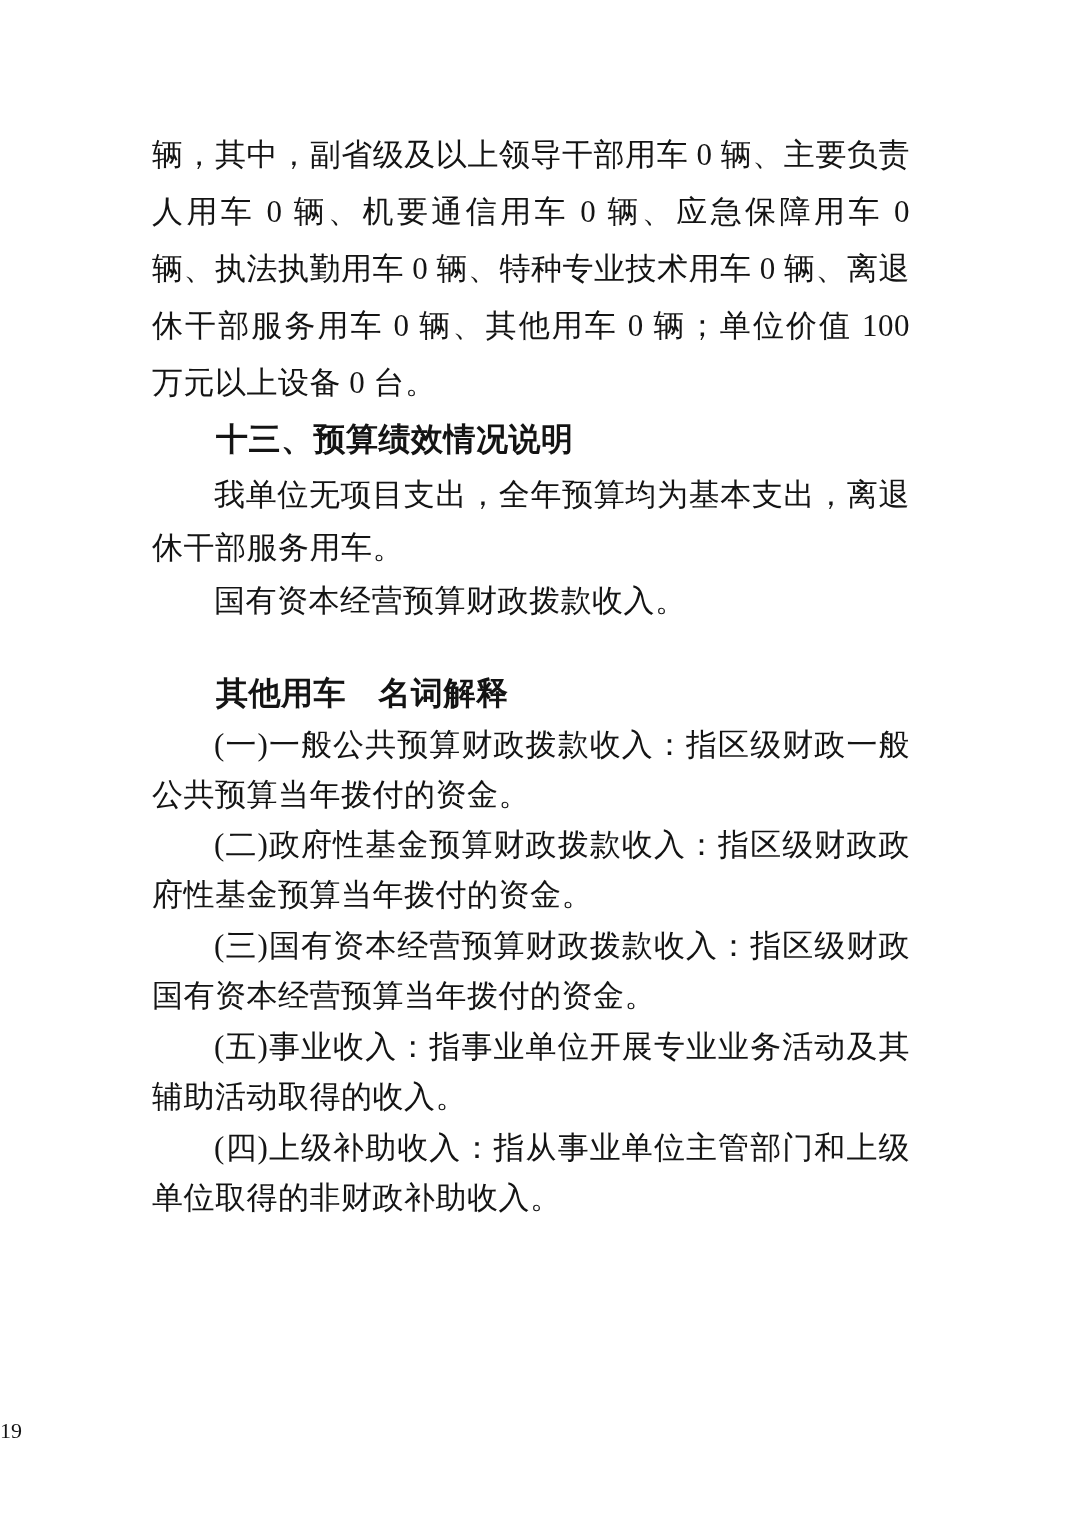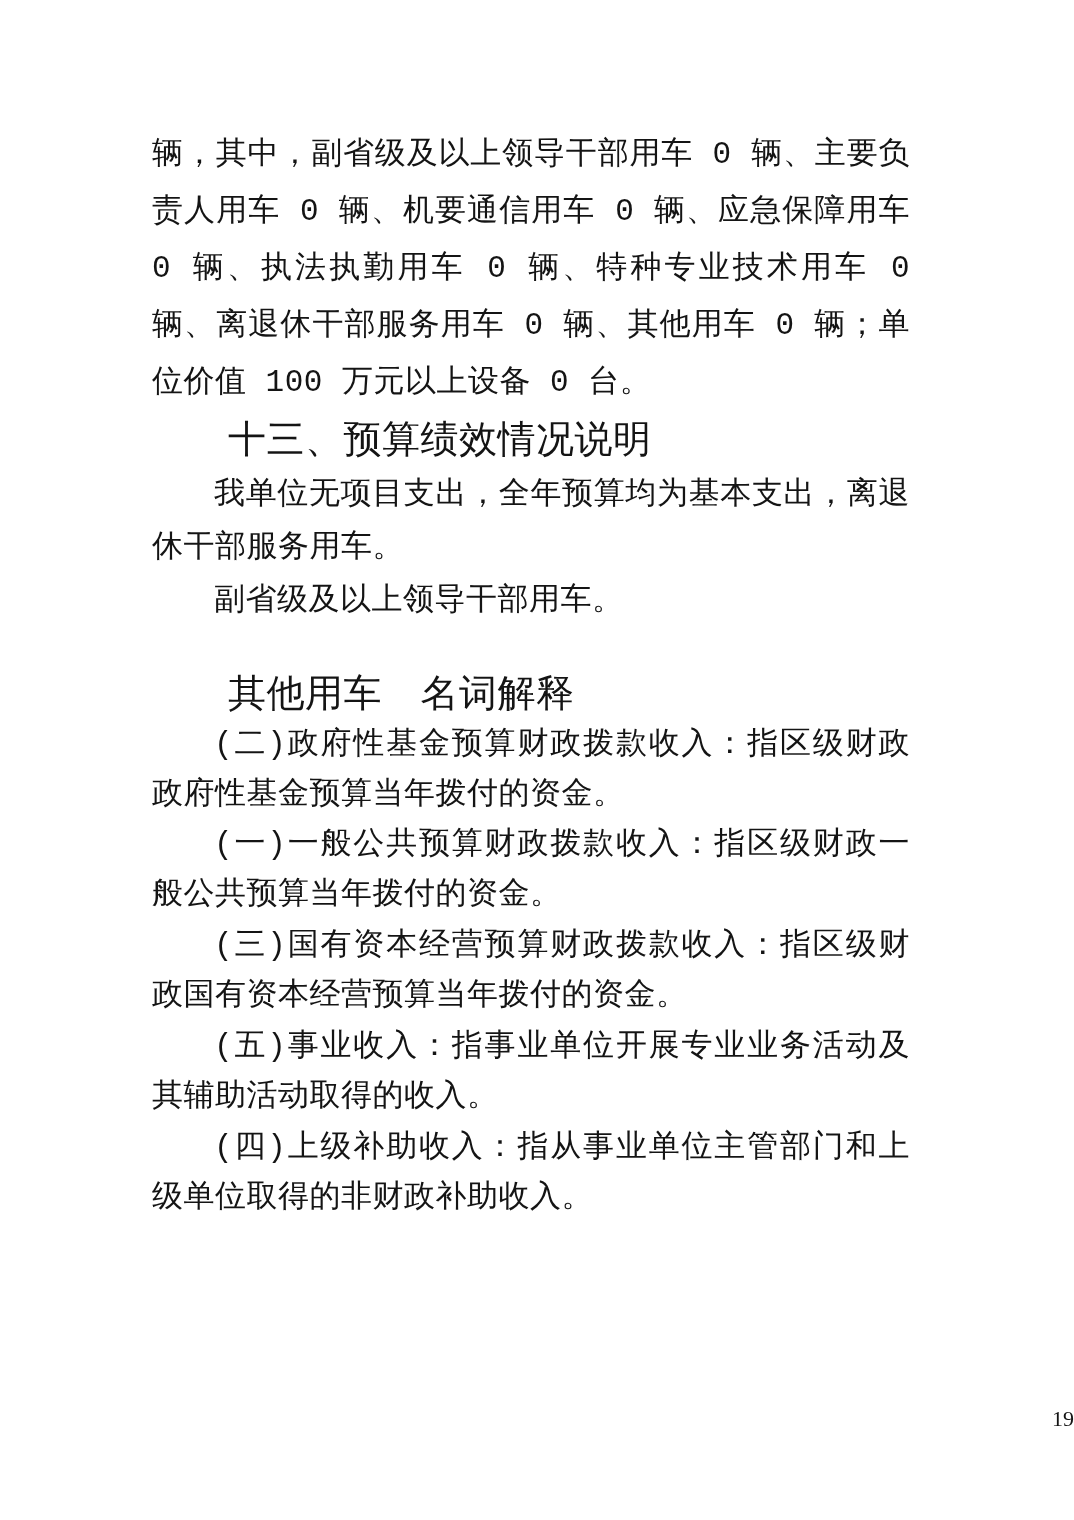--- a/index.html
+++ b/index.html
@@ -19,71 +19,71 @@
     overflow: hidden;
   }
   .body-para {
     margin: 0;
     font-size: 31px;
     line-height: 57px;
     letter-spacing: 0.5px;
     text-align: justify;
     text-justify: inter-character;
     text-align-last: left;
-    font-family: Liberation Mono, monospace;
+    font-family: Liberation Serif, serif;
   }
   .indent { text-indent: 2em; }
   .heading {
     margin: 0;
-    font-size: 38px;
+    font-size: 32px;
     line-height: 57px;
-    font-weight: normal;
+    font-weight: bold;
     letter-spacing: 0.5px;
     text-indent: 2em;
     font-family: "Liberation Sans", "DejaVu Sans", sans-serif;
   }
   .lh53 { line-height: 53px; }
   .lh50 { line-height: 50px; }
   .mt8  { margin-top: 1px; }
   .section-gap { height: 40px; }
   .page-number {
     position: absolute;
     left: 0;
     right: 0;
-    bottom: 88px;
-    text-align: right;
+    bottom: 76px;
+    text-align: left;
     font-size: 22px;
     line-height: 26px;
     color: #141414;
     font-family: "Liberation Serif", "DejaVu Serif", serif;
   }
 </style>
 </head>
 <body>
 
 <div class="page">
 
   <p class="body-para">辆，其中，副省级及以上领导干部用车 0 辆、主要负责人用车 0 辆、机要通信用车 0 辆、应急保障用车 0 辆、执法执勤用车 0 辆、特种专业技术用车 0 辆、离退休干部服务用车 0 辆、其他用车 0 辆；单位价值 100 万元以上设备 0 台。</p>
 
   <h2 class="heading">十三、预算绩效情况说明</h2>
 
   <p class="body-para indent lh53">我单位无项目支出，全年预算均为基本支出，离退休干部服务用车。</p>
 
 
 
 
-  <p class="body-para indent lh53">副省级及以上领导干部用车。</p>
+  <p class="body-para indent lh53">国有资本经营预算财政拨款收入。</p>
 
   <div class="section-gap"></div>
 
   <h2 class="heading lh53">其他用车　名词解释</h2>
 
+  <p class="body-para indent lh50">(一)一般公共预算财政拨款收入：指区级财政一般公共预算当年拨付的资金。</p>
+
   <p class="body-para indent lh50">(二)政府性基金预算财政拨款收入：指区级财政政府性基金预算当年拨付的资金。</p>
-
-  <p class="body-para indent lh50">(一)一般公共预算财政拨款收入：指区级财政一般公共预算当年拨付的资金。</p>
 
   <p class="body-para indent lh50 mt8">(三)国有资本经营预算财政拨款收入：指区级财政国有资本经营预算当年拨付的资金。</p>
 
   <p class="body-para indent lh50 mt8">(五)事业收入：指事业单位开展专业业务活动及其辅助活动取得的收入。</p>
 
   <p class="body-para indent lh50 mt8">(四)上级补助收入：指从事业单位主管部门和上级单位取得的非财政补助收入。</p>
 
   <div class="page-number">19</div>
 
 </div>

